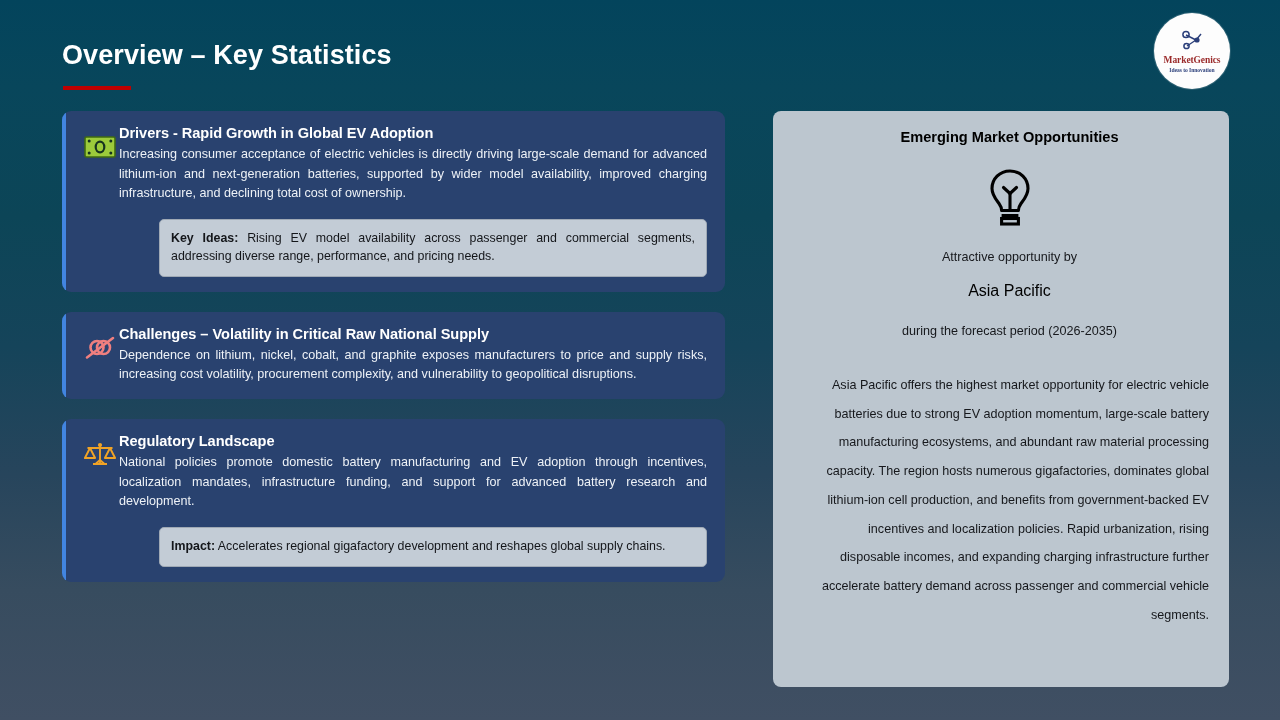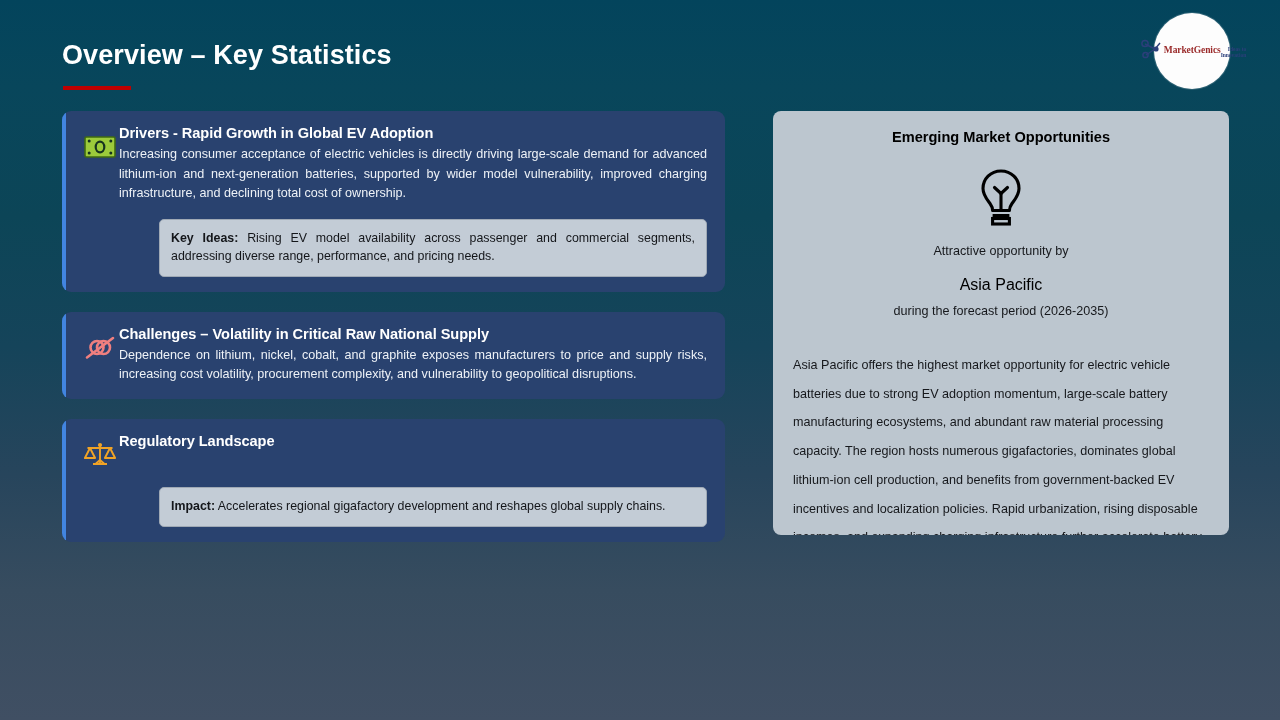--- a/index.html
+++ b/index.html
@@ -45,21 +45,21 @@
   
   .logo-badge {
     position: absolute;
     right: 50px;
     top: 13px;
     width: 76px;
     height: 76px;
     border-radius: 50%;
     background: #fdfdfd;
     display: flex;
-    flex-direction: row;
+    flex-direction: column;
     align-items: center;
     justify-content: center;
     box-shadow: 0 0 0 1px rgba(255,255,255,0.15);
     text-align: right;
   }
   .logo-mark { margin-bottom: 1px; }
   .logo-name {
     font-family: "Liberation Serif", serif;
     font-size: 9.5px;
     color: #9a2a2a;
@@ -135,52 +135,52 @@
     text-justify: inter-word;
   }
   .note-label { font-weight: bold; }
 
   
   .right-panel {
     position: absolute;
     left: 773px;
     top: 111px;
     width: 456px;
-    height: 424px;
+    height: 576px;
     background: #bcc6cf;
     border-radius: 8px;
-    padding: 14px 14px 0 14px;
+    padding: 14px 14px 0 31px;
     text-align: center;
     overflow: hidden;
   }
   .panel-title {
     font-size: 14.6px;
     font-weight: bold;
     color: #000000;
     margin-top: 4px;
   }
   .bulb-wrap { margin-top: 22px; display: flex; justify-content: center; }
 
   .panel-value {
     margin-top: 38px;
     font-size: 17.2px;
     font-weight: bold;
     color: #000000;
   }
-  .panel-sub1 { margin-top: 17px; font-size: 12.6px; color: #16181c; }
+  .panel-sub1 { margin-top: 23px; font-size: 12.6px; color: #16181c; }
   .panel-region { margin-top: 18px; font-size: 16px; font-weight: normal; color: #000000; }
-  .panel-sub2 { margin-top: 10px; font-size: 12.6px; color: #16181c; }
+  .panel-sub2 { margin-top: 24px; font-size: 12.6px; color: #16181c; }
 
   .panel-para {
     margin-top: 33px;
     padding: 0 6px;
     font-size: 12.6px;
     color: #16181c;
     line-height: 2.28;
-    text-align: left;
+    text-align: right;
   }
 </style>
 </head>
 <body>
 
 <div class="page-title">Overview – Key Statistics</div>
 <div class="title-underline"></div>
 
 <div class="logo-badge">
   <span class="logo-mark">
@@ -207,21 +207,21 @@
           <ellipse cx="16" cy="11" rx="5.4" ry="6.4" fill="#16331f"></ellipse>
           <ellipse cx="16" cy="11" rx="3.2" ry="4.3" fill="#9ccb3b"></ellipse>
           <circle cx="5.2" cy="5" r="1.5" fill="#16331f"></circle>
           <circle cx="26.8" cy="5" r="1.5" fill="#16331f"></circle>
           <circle cx="5.2" cy="17" r="1.5" fill="#16331f"></circle>
           <circle cx="26.8" cy="17" r="1.5" fill="#16331f"></circle>
         </svg>
       </span>
       <div class="card-body">
         <div class="card-title">Drivers - Rapid Growth in Global EV Adoption</div>
-        <div class="card-text">Increasing consumer acceptance of electric vehicles is directly driving large-scale demand for advanced lithium-ion and next-generation batteries, supported by wider model vulnerability, improved charging infrastructure, and declining total cost of ownership.</div>
+        <div class="card-text">Increasing consumer acceptance of electric vehicles is directly driving large-scale demand for advanced lithium-ion and next-generation batteries, supported by wider model availability, improved charging infrastructure, and declining total cost of ownership.</div>
       </div>
     </div>
     <div class="note-box">
       <span class="note-label">Key Ideas:</span><span> Rising EV model availability across passenger and commercial segments, addressing diverse range, performance, and pricing needs.</span>
     </div>
   </div>
 
   <div class="card">
     <div class="card-row">
       <span class="card-icon">
@@ -248,20 +248,21 @@
             <path d="M3.5 7 L8.6 17 L-1.6 17 Z" transform="translate(2.5,0)"></path>
             <path d="M28.5 7 L33.6 17 L23.4 17 Z" transform="translate(-2.5,0)"></path>
             <line x1="9" y1="23" x2="23" y2="23"></line>
             <path d="M11.5 23 L16 19 L20.5 23"></path>
           </g>
           <circle cx="16" cy="4" r="2.1" fill="#f0a326"></circle>
         </svg>
       </span>
       <div class="card-body">
         <div class="card-title">Regulatory Landscape</div>
+        <div class="card-text">National policies promote domestic battery manufacturing and EV adoption through incentives, localization mandates, infrastructure funding, and support for advanced battery research and development.</div>
       </div>
     </div>
     <div class="note-box">
       <span class="note-label">Impact:</span><span> Accelerates regional gigafactory development and reshapes global supply chains.</span>
     </div>
   </div>
 
 </div>
 
 <div class="right-panel">

